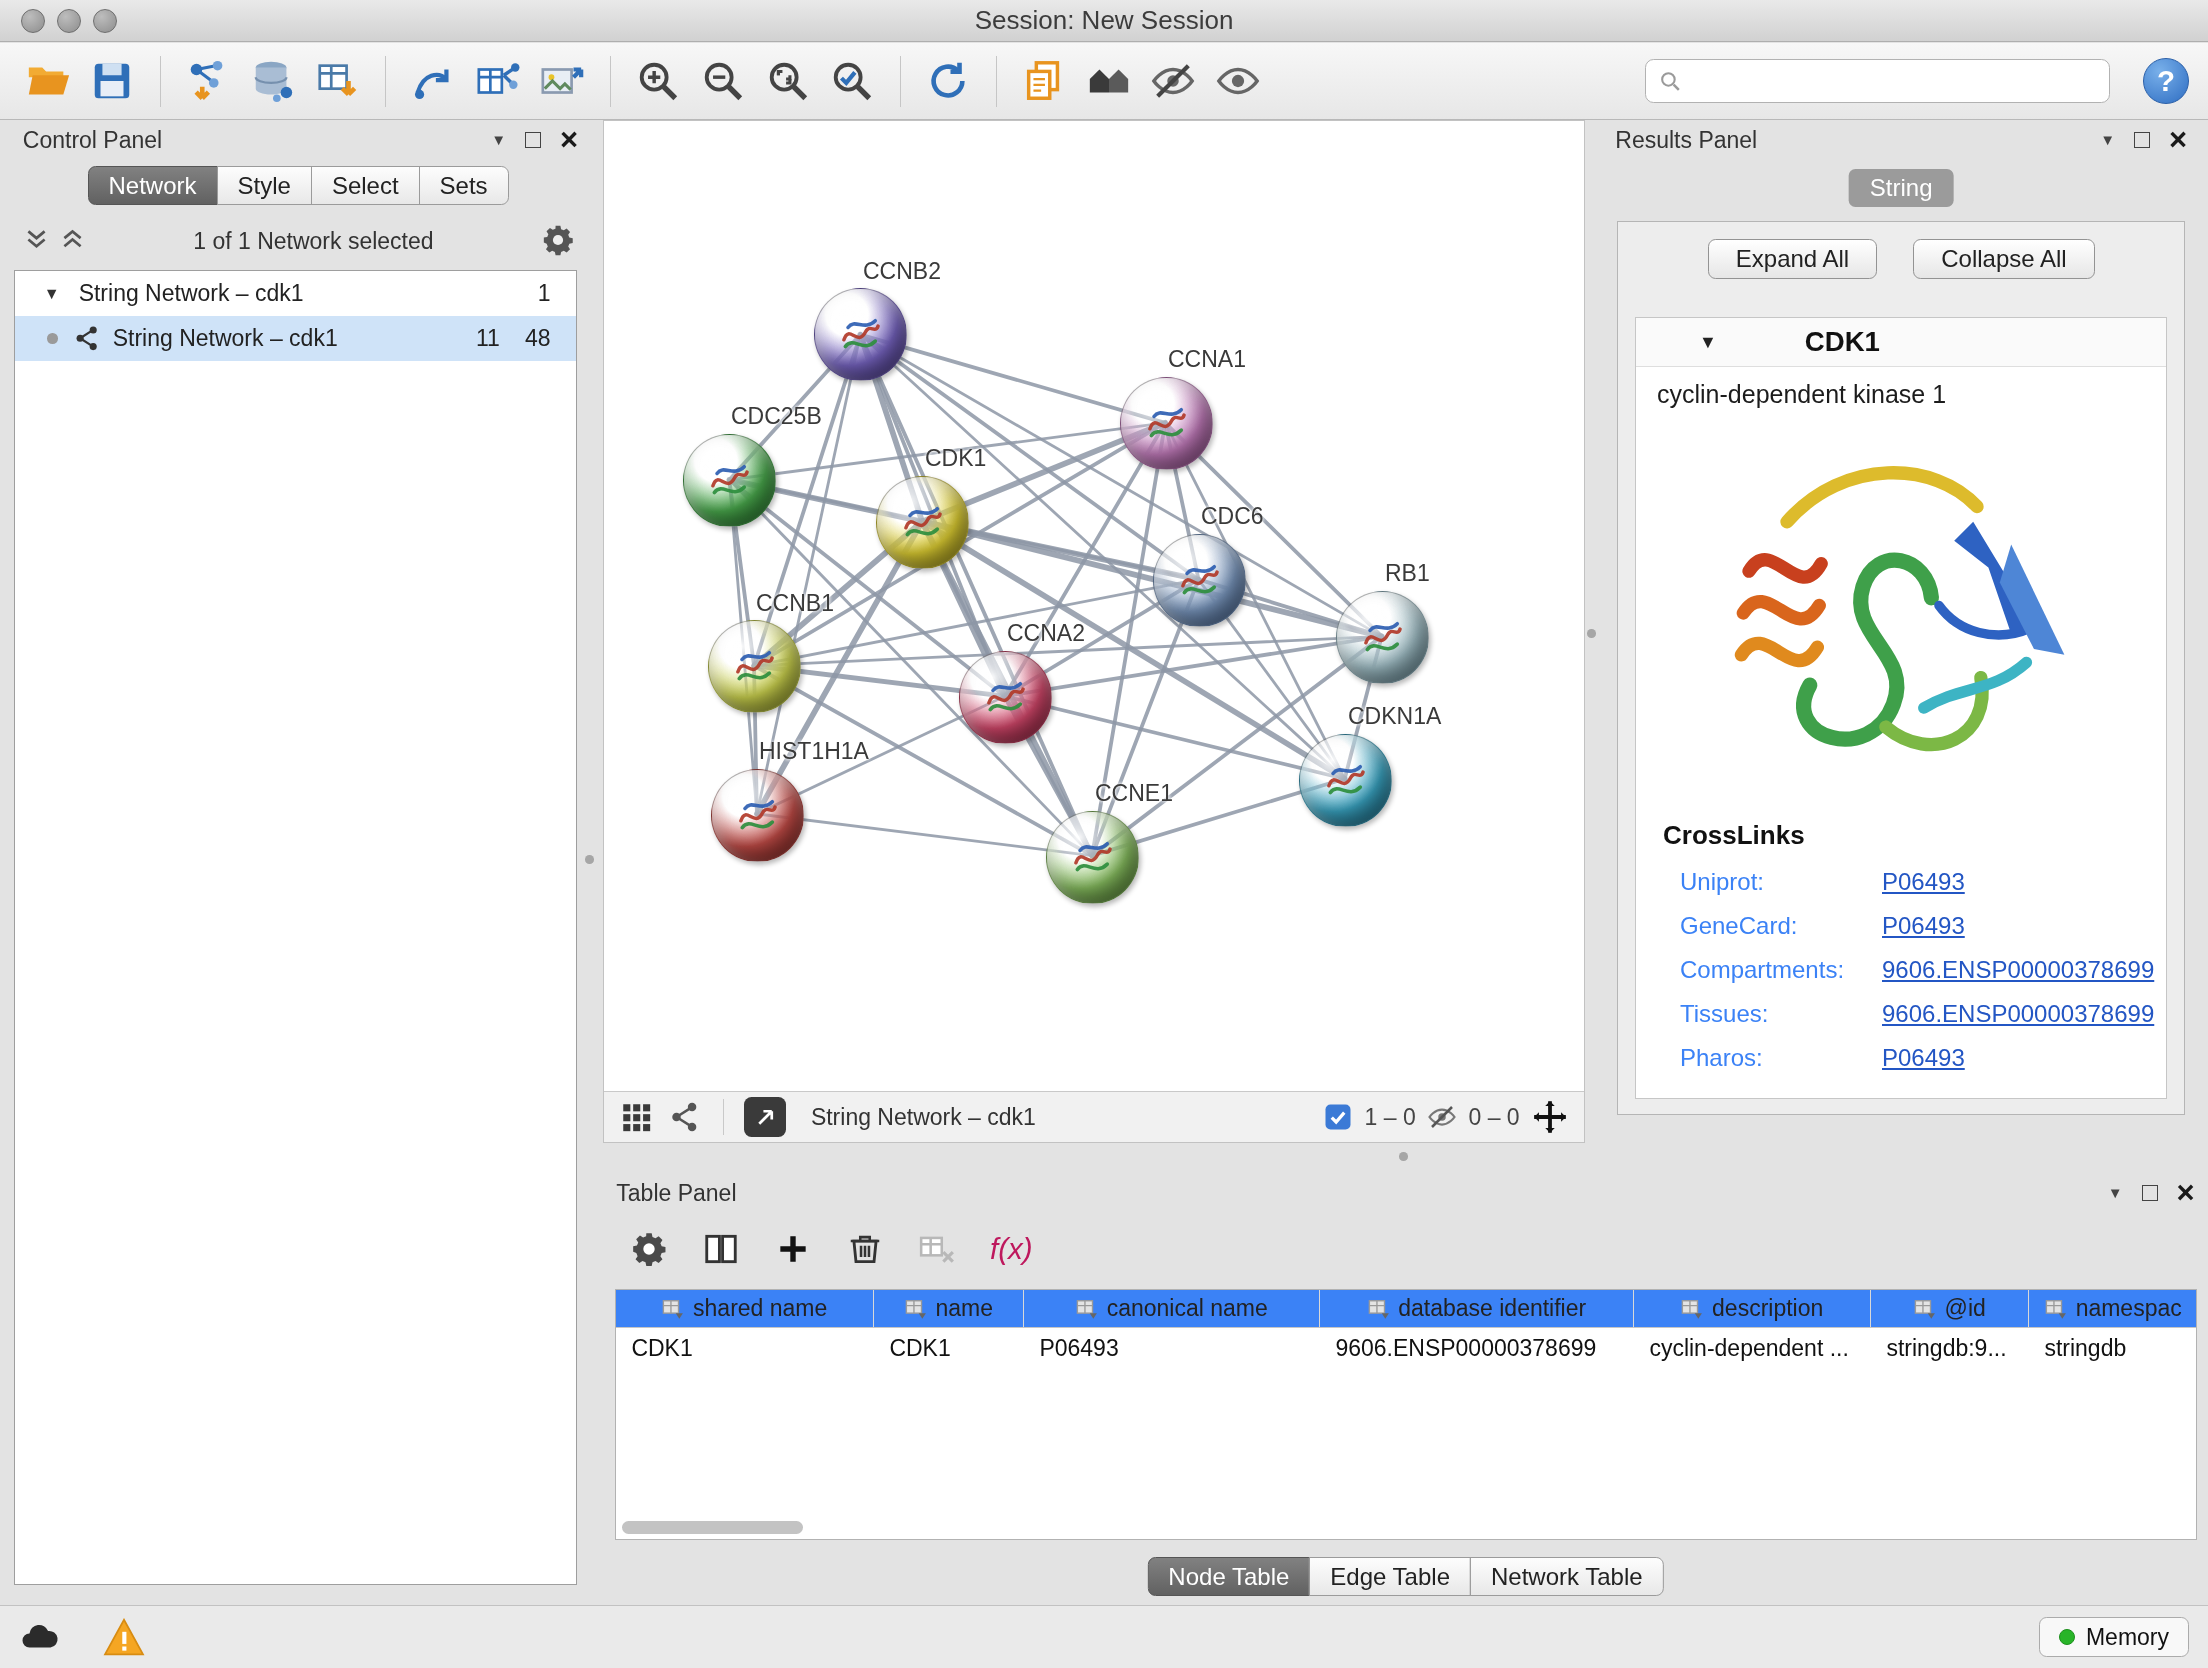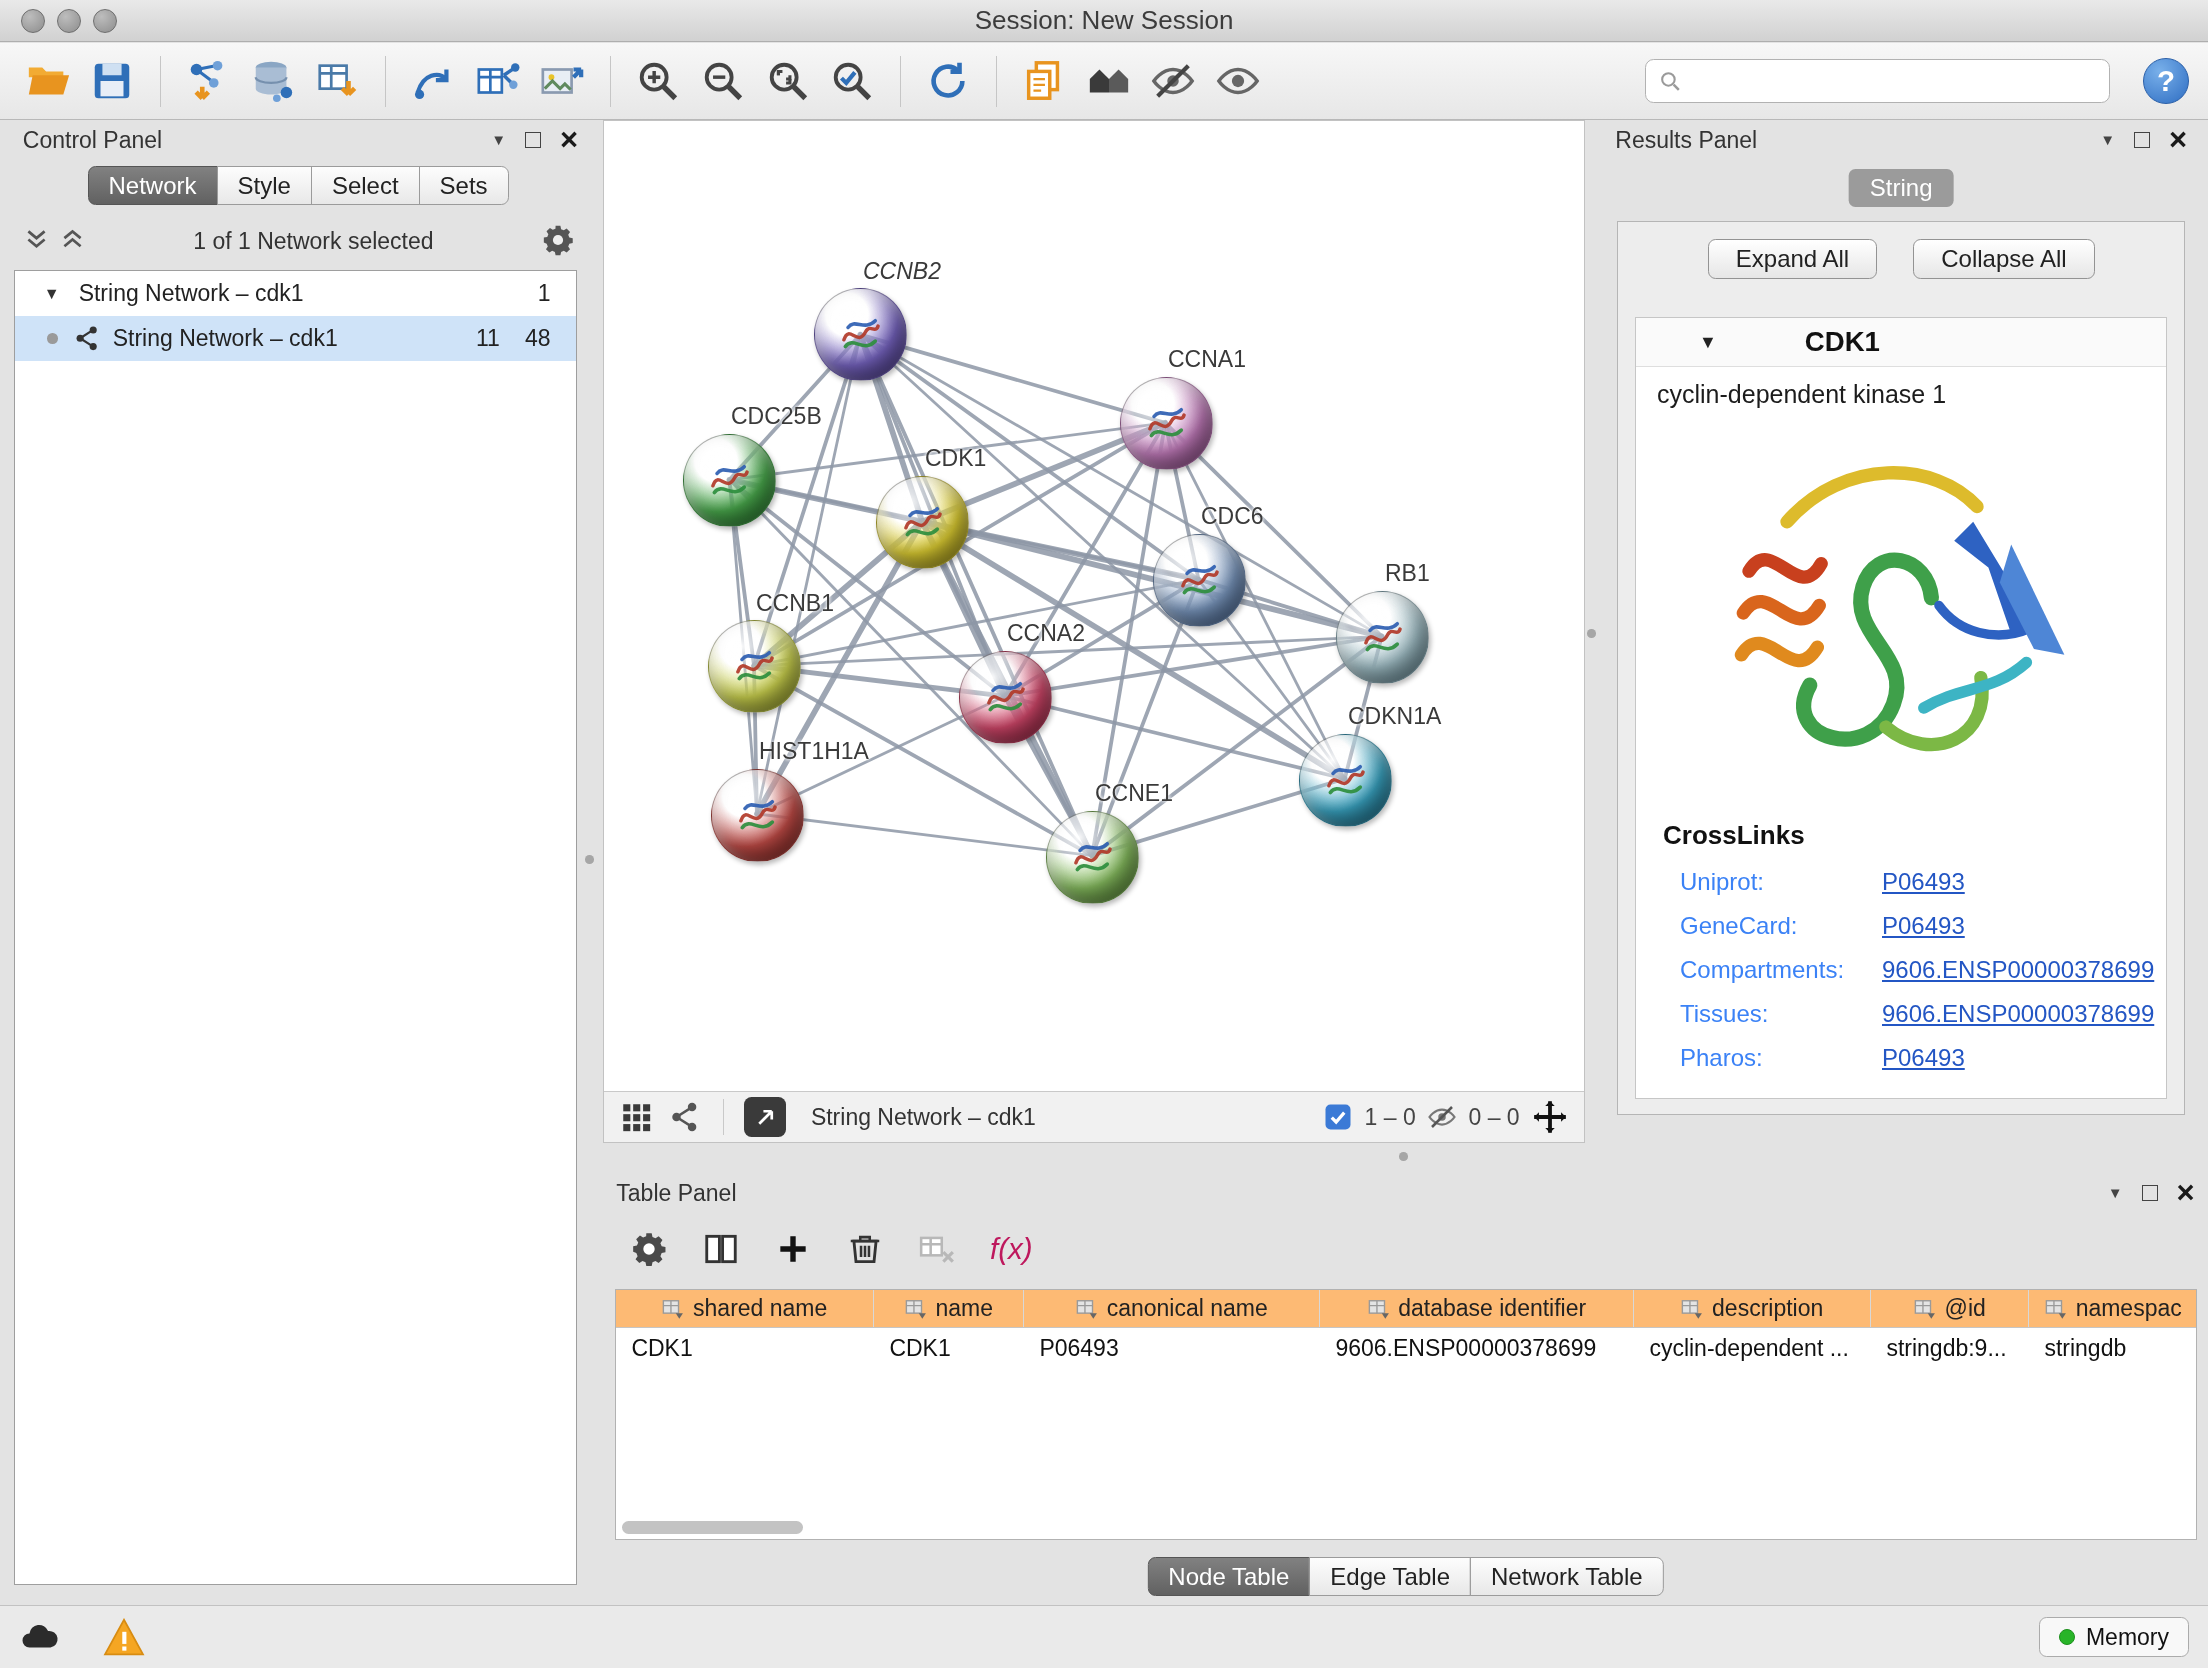--- a/index.html
+++ b/index.html
@@ -83,21 +83,21 @@
 .cl-row{display:flex;margin-left:44px;height:44px;align-items:center;}
 .cl-label{width:202px;font-size:24px;color:#3b82f6;flex:0 0 auto;}
 .cl-value{font-size:24px;color:#2356c4;text-decoration:underline;cursor:pointer;white-space:nowrap;}
 
 
 .table-panel{position:absolute;left:603px;top:1173px;right:0;height:429px;}
 .tp-toolbar{position:absolute;top:46px;left:27px;display:flex;align-items:center;gap:34px;height:59px;}
 .tp-toolbar .tico svg{width:38px;height:38px;display:block;}
 .fx{font-family:Liberation Sans, sans-serif;font-style:italic;font-size:29.5px;color:#be185d;}
 .tbl{position:absolute;left:12.4px;right:11.4px;top:116px;height:251px;background:#fff;border:1px solid #b2b2b2;overflow:hidden;}
-.tbl-header{display:flex;height:38px;background:#fdba74;border-bottom:1px solid #c6c6c6;}
+.tbl-header{display:flex;height:38px;background:#3b82f6;border-bottom:1px solid #c6c6c6;}
 .th{display:flex;align-items:center;justify-content:center;gap:8.6px;font-size:23px;color:#222;border-right:1px solid #d8d8d8;flex:0 0 auto;overflow:hidden;white-space:nowrap;}
 .th svg{width:22px;height:22px;flex:0 0 auto;}
 .tr{display:flex;height:40px;align-items:center;}
 .td{padding-left:15px;font-size:23px;color:#111;white-space:nowrap;overflow:hidden;flex:0 0 auto;}
 .hscroll{position:absolute;left:5.7px;bottom:4.8px;width:181px;height:13.3px;border-radius:6.7px;background:#c3c3c3;}
 .tp-tabs{position:absolute;left:50%;transform:translateX(-50%);top:384px;display:flex;}
 
 
 .statusbar{position:absolute;left:0;right:0;bottom:0;height:63px;background:#eaeaea;border-top:1px solid #c2c2c2;display:flex;align-items:center;padding:0 19px;gap:42px;}
 .sb-ico svg{width:42px;height:38px;display:block;}
@@ -363,21 +363,21 @@
       </svg>
   <div class="net-node" style="left: 210px; top: 167px; background: radial-gradient(circle at 35% 28%, rgba(255, 255, 255, 0.95) 0%, rgba(255, 255, 255, 0.25) 24%, rgb(123, 104, 200) 58%, rgb(69, 53, 129) 100%);">
         <svg viewBox="0 0 40 40">
           <g fill="none" stroke-linecap="round">
             <path d="M8 24 C12 12 18 30 24 18 C27 12 31 20 33 14" stroke="#b23a2a" stroke-width="2.6"></path>
             <path d="M9 29 C15 21 22 34 31 25" stroke="#2e8f3e" stroke-width="2.6"></path>
             <path d="M11 15 C16 8 23 18 31 10" stroke="#2e5fb2" stroke-width="2.6"></path>
           </g>
         </svg>
       </div>
-      <div class="node-label" style="left: 259px; top: 137px; font-style: italic;">CCNB2</div>
+      <div class="node-label" style="left: 259px; top: 137px;">CCNB2</div>
       <div class="net-node" style="left: 516px; top: 256px; background: radial-gradient(circle at 35% 28%, rgba(255, 255, 255, 0.95) 0%, rgba(255, 255, 255, 0.25) 24%, rgb(199, 127, 192) 58%, rgb(134, 67, 127) 100%);">
         <svg viewBox="0 0 40 40">
           <g fill="none" stroke-linecap="round">
             <path d="M8 24 C12 12 18 30 24 18 C27 12 31 20 33 14" stroke="#b23a2a" stroke-width="2.6"></path>
             <path d="M9 29 C15 21 22 34 31 25" stroke="#2e8f3e" stroke-width="2.6"></path>
             <path d="M11 15 C16 8 23 18 31 10" stroke="#2e5fb2" stroke-width="2.6"></path>
           </g>
         </svg>
       </div>
       <div class="node-label" style="left: 564px; top: 225px;">CCNA1</div>

